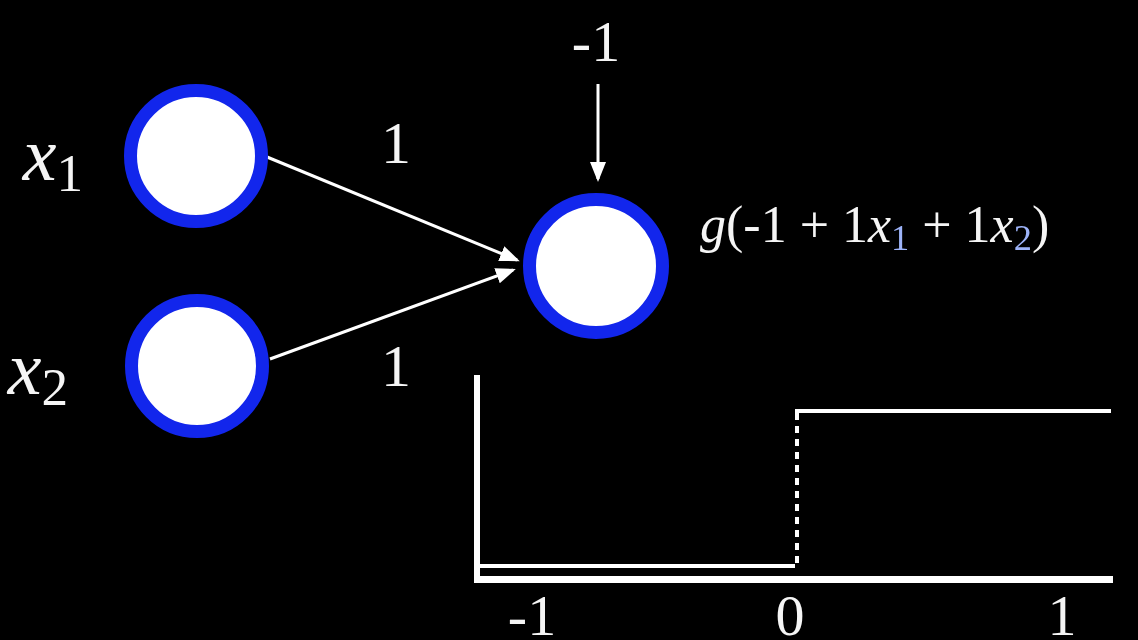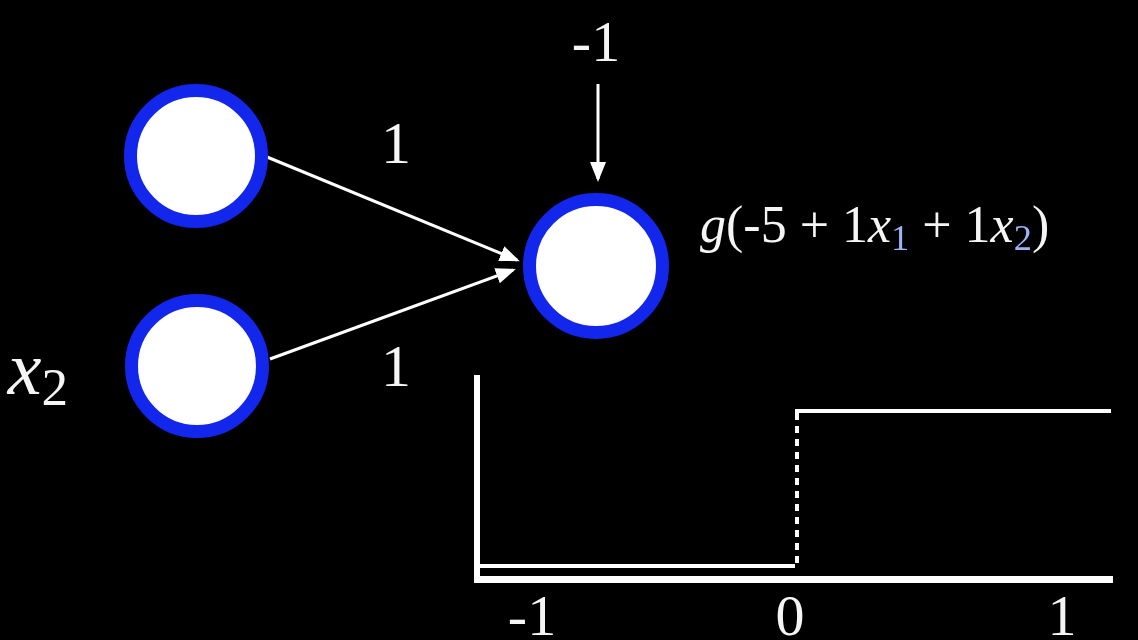--- a/index.html
+++ b/index.html
@@ -104,30 +104,33 @@
     <circle class="node-circle" cx="197" cy="366" r="65.5"></circle>
     <circle class="node-circle" cx="596" cy="266" r="66.5"></circle>
 
     <line class="axis-y" x1="477" y1="375" x2="477" y2="583"></line>
     <line class="axis-thick" x1="474" y1="579.5" x2="1113" y2="579.5"></line>
     <line class="step-line" x1="480" y1="566" x2="795" y2="566"></line>
     <line class="step-dashed" x1="797" y1="413" x2="797" y2="566"></line>
     <line class="step-line" x1="795" y1="411" x2="1111" y2="411"></line>
   </svg>
 
+  <div class="lbl node-label" style="left:53px; top:158px;">
+    <span class="it">x</span><span class="subn">1</span>
+  </div>
   <div class="lbl node-label" style="left:38px; top:372px;">
     <span class="it">x</span><span class="subn">2</span>
   </div>
 
   <div class="lbl weight-label" style="left:396px; top:143px;">1</div>
   <div class="lbl weight-label" style="left:396px; top:366px;">1</div>
 
   <div class="lbl bias-label" style="left:596px; top:42px;">-1</div>
 
   <div class="formula">
-    <span class="it">g</span><span>(-5 + 1</span><span class="it">x</span><span class="subn">1</span><span> + 1</span><span class="it">x</span><span class="subn">2</span><span>)</span>
+    <span class="it">g</span><span>(-1 + 1</span><span class="it">x</span><span class="subn">1</span><span> + 1</span><span class="it">x</span><span class="subn">2</span><span>)</span>
   </div>
 
   <div class="lbl tick-label" style="left:532px; top:616px;">-1</div>
   <div class="lbl tick-label" style="left:790px; top:616px;">0</div>
   <div class="lbl tick-label" style="left:1062px; top:616px;">1</div>
 
 </div>
 
 </body></html>

